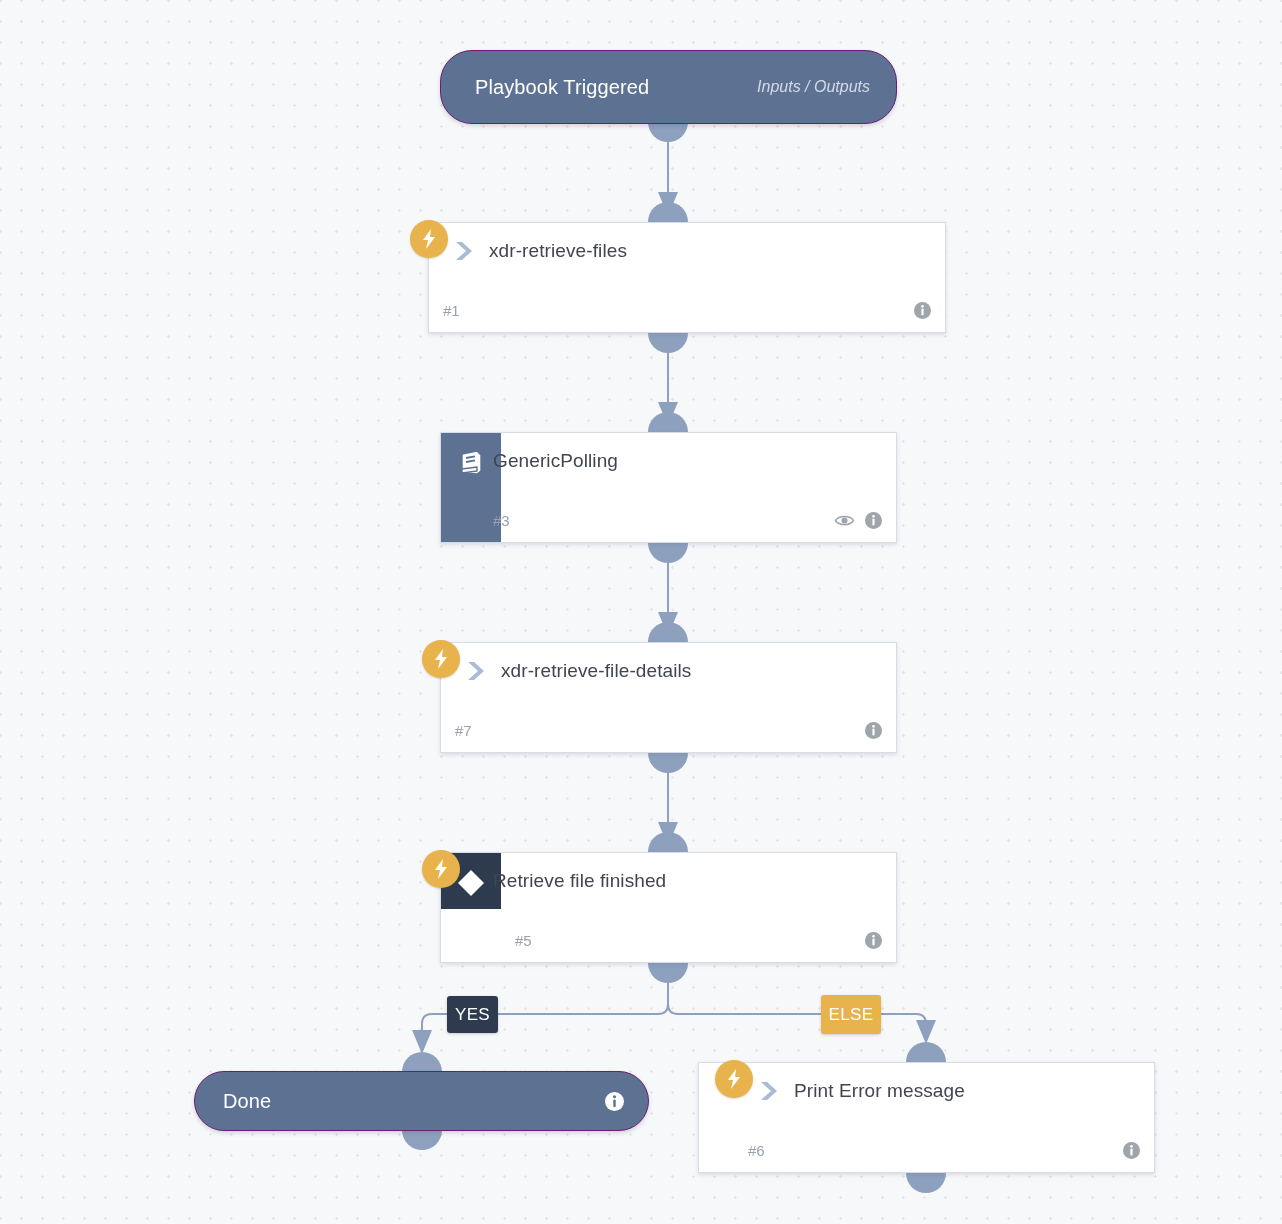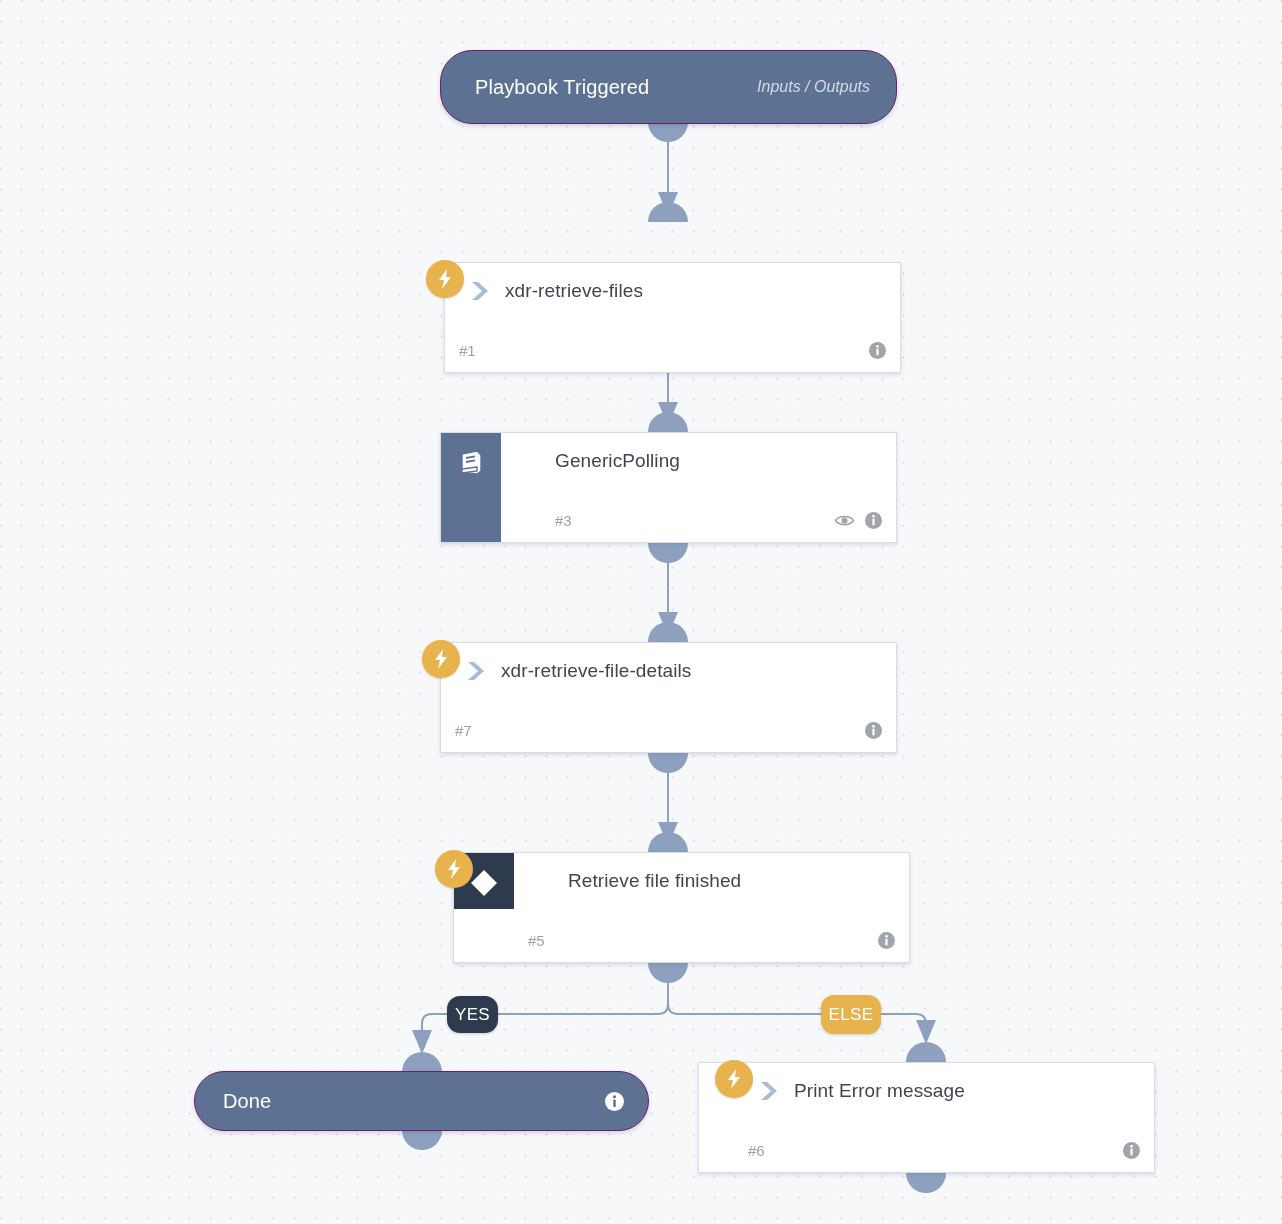--- a/index.html
+++ b/index.html
@@ -116,21 +116,21 @@
     align-items: flex-start;
     justify-content: center;
     padding-top: 14px;
     box-sizing: border-box;
   }
   .strip-playbook { background: #5d7293; }
   .strip-condition { background: #2e3b4e; }
 
   .has-strip .card-head,
   .has-strip .card-foot {
-    padding-left: 114px;
+    padding-left: 52px;
   }
 
   
   .chev-slot {
     width: 46px;
     display: flex;
     align-items: center;
     justify-content: flex-start;
     padding-left: 10px;
     box-sizing: border-box;
@@ -156,21 +156,21 @@
     align-items: center;
     justify-content: center;
   }
 
   
   .branch-label {
     position: absolute;
     display: flex;
     align-items: center;
     justify-content: center;
-    border-radius: 13px;
+    border-radius: 3px;
     color: #ffffff;
     font-size: 17px;
     letter-spacing: 0.4px;
     box-shadow: 0 1px 3px rgba(60,70,90,0.25);
   }
   .branch-yes { background: #2e3b4e; }
   .branch-else { background: #e8b24c; }
 </style>
 </head>
 <body>
@@ -217,21 +217,21 @@
 
     <path d="M668,967 L668,1004 Q668,1014 658,1014 L432,1014 Q422,1014 422,1024 L422,1050" stroke="#8da1bf" stroke-width="2" fill="none" marker-end="url(#arrow)"></path>
     <path d="M668,967 L668,1004 Q668,1014 678,1014 L916,1014 Q926,1014 926,1024 L926,1040" stroke="#8da1bf" stroke-width="2" fill="none" marker-end="url(#arrow)"></path>
   </svg>
 
   <div class="node pill" style="left:440px; top:50px; width:457px; height:74px; padding:0 26px 0 34px;">
     <span class="pill-title">Playbook Triggered</span>
     <span class="pill-sub">Inputs / Outputs</span>
   </div>
 
-  <div class="node card" style="left:444px; top:222px; width:457px; height:111px;margin-top:40px;">
+  <div class="node card" style="left:428px; top:222px; width:518px; height:111px;">
     <div class="card-body">
       <div class="card-head">
         <span class="chev-slot">
           <svg width="26" height="24" viewBox="0 0 26 24">
             <path d="M3,3 L13,12 L3,21 L9,21 L19,12 L9,3 Z" fill="#a8bcd6"></path>
           </svg>
         </span>
         <span class="card-title">xdr-retrieve-files</span>
       </div>
       <div class="card-foot">
@@ -313,21 +313,21 @@
               <circle cx="8.5" cy="8.5" r="8.5" fill="#a0a4ab"></circle>
               <circle cx="8.5" cy="4.3" r="1.4" fill="#ffffff"></circle>
               <rect x="7.4" y="6.6" width="2.2" height="7" rx="1" fill="#ffffff"></rect>
             </svg>
           </span>
         </span>
       </div>
     </div>
   </div>
 
-  <div class="node card has-strip" style="left:440px; top:852px; width:457px; height:111px;margin-left:13px;">
+  <div class="node card has-strip" style="left:440px; top:852px; width:457px; height:111px;">
     <div class="strip strip-condition" style="height:56px;">
       <span>
         <svg width="32" height="32" viewBox="0 0 32 32">
           <path d="M16,3 L29,16 L16,29 L3,16 Z" fill="#ffffff"></path>
         </svg>
       </span>
     </div>
     <div class="card-body">
       <div class="card-head">
         <span class="card-title">Retrieve file finished</span>

